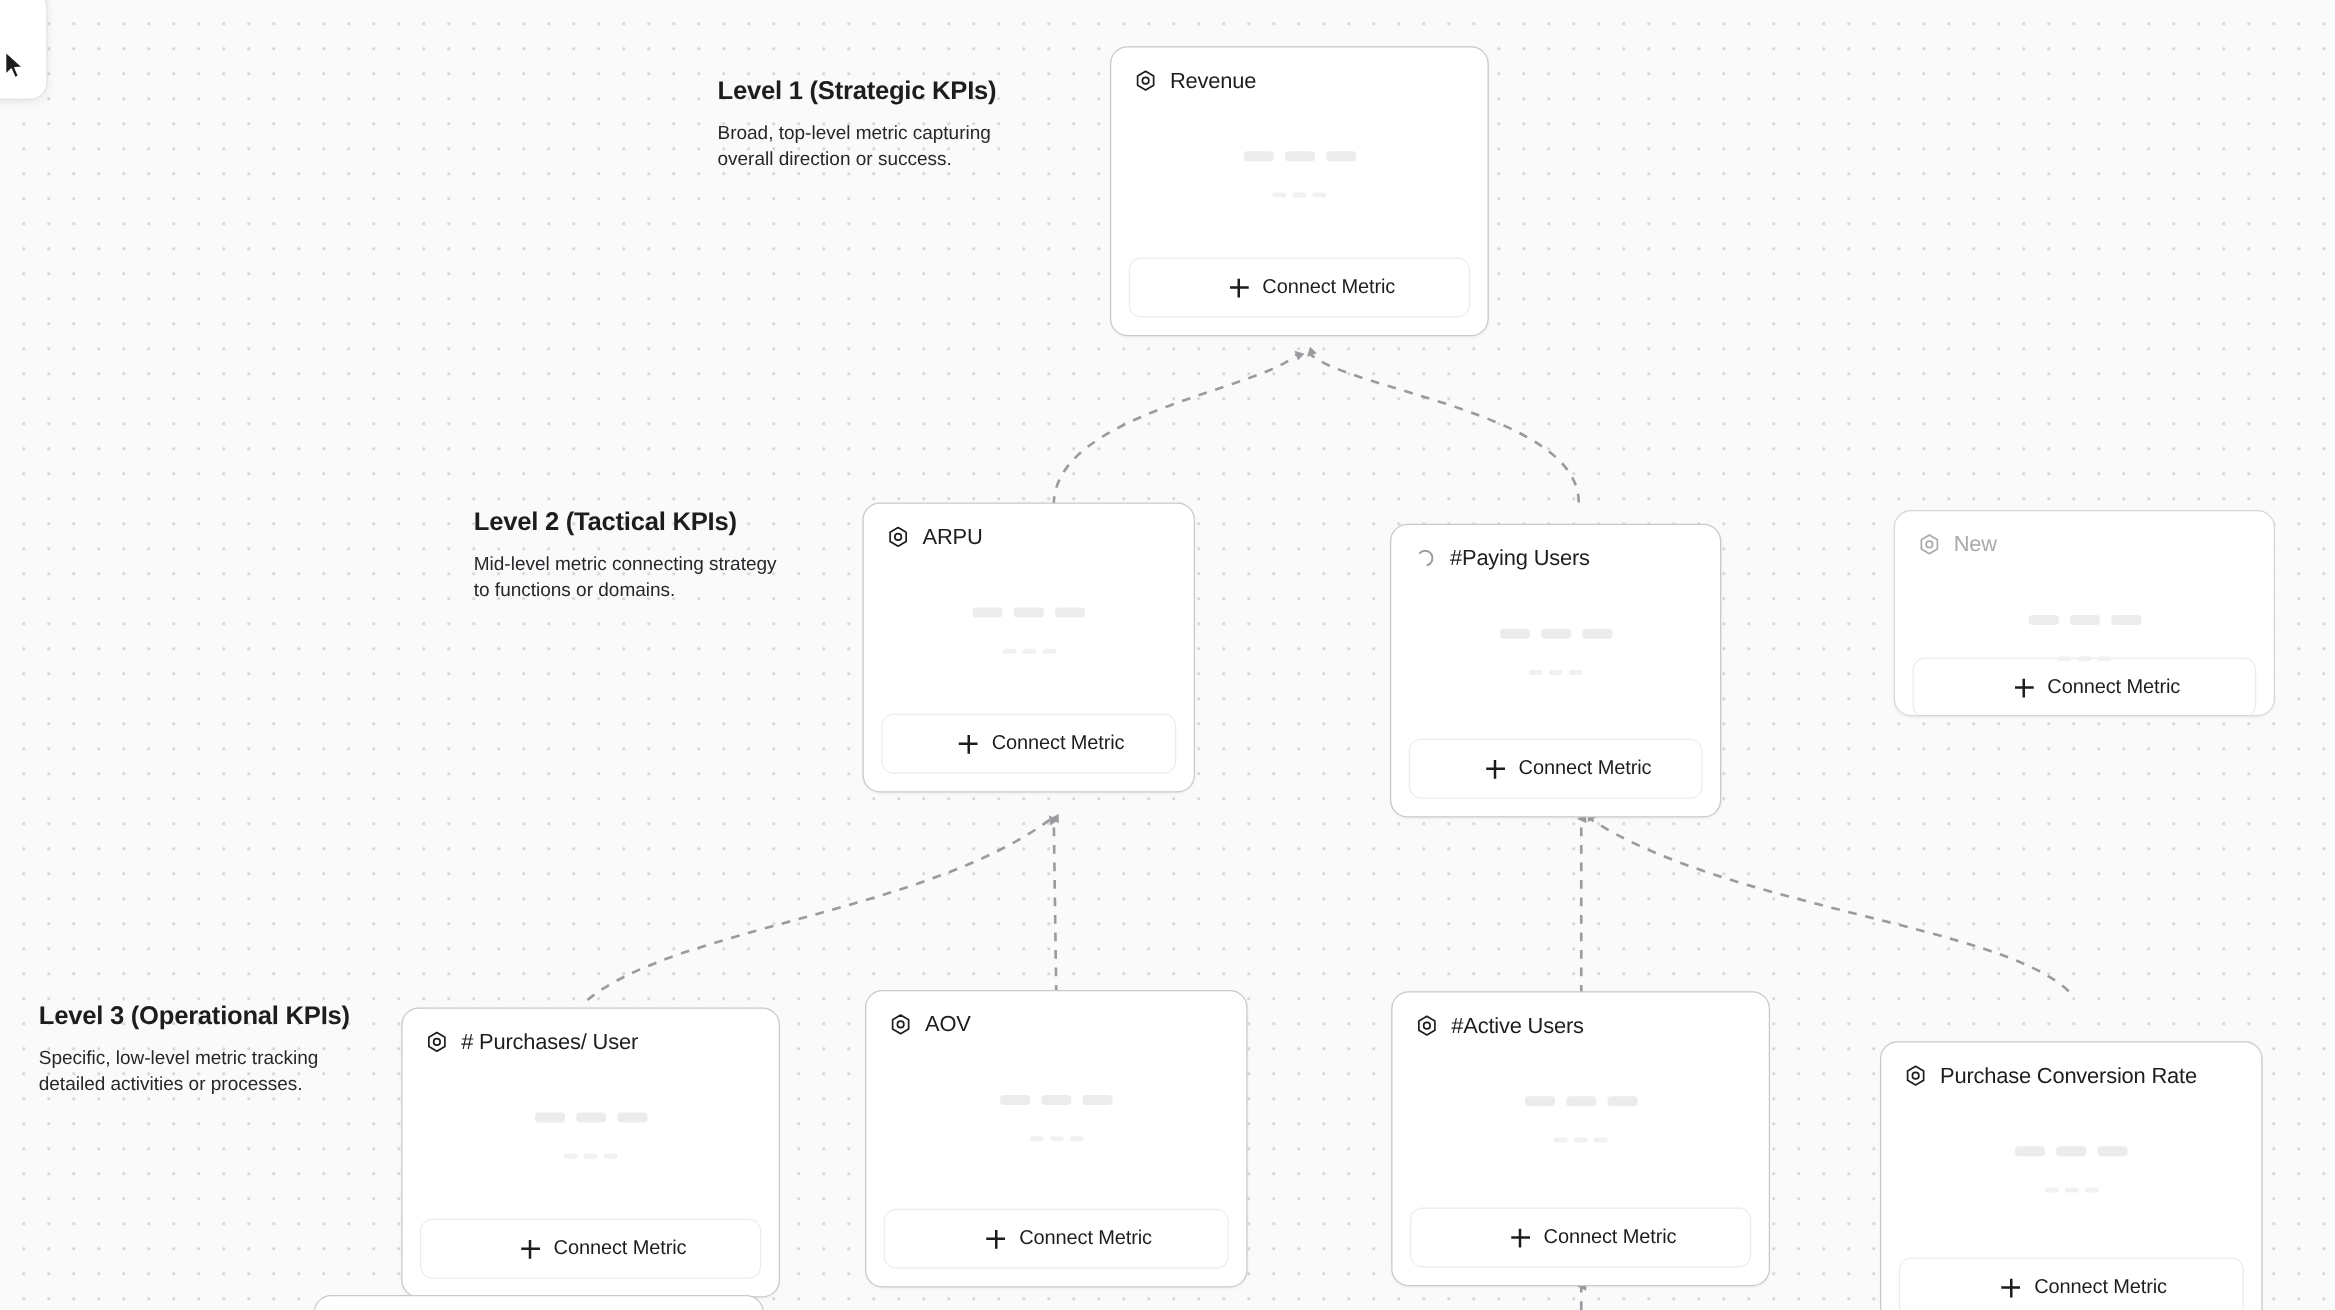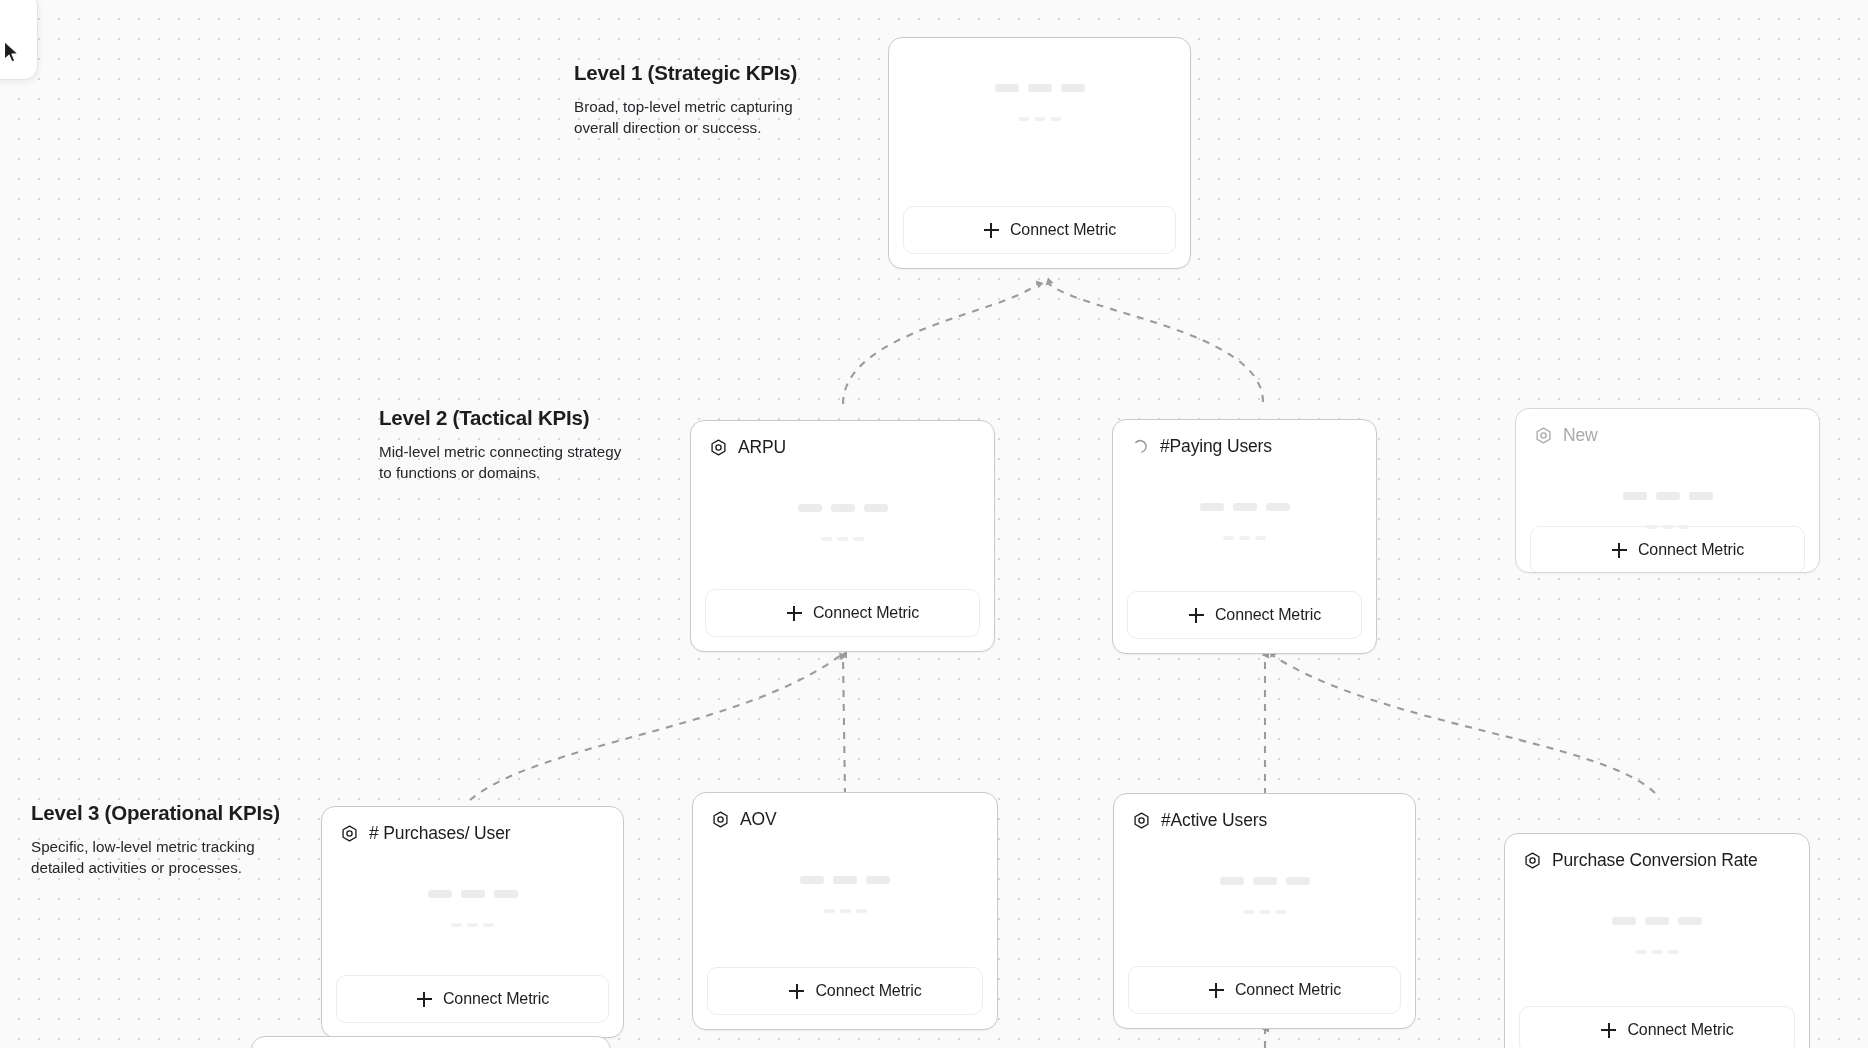--- a/index.html
+++ b/index.html
@@ -203,39 +203,46 @@
     <div class="level-title">Level 2 (Tactical KPIs)</div>
     <div class="level-desc">Mid-level metric connecting strategy to functions or domains.</div>
   </div>
 
   <div class="level-label" style="left:31px; top:768px; width:260px;">
     <div class="level-title">Level 3 (Operational KPIs)</div>
     <div class="level-desc">Specific, low-level metric tracking detailed activities or processes.</div>
   </div>
 
   <div class="card" style="left:888px; top:37px; width:303px; height:232px;">
-    <div class="card-body">
-      <div class="skel-row r1">
-        <span class="skel"></span>
-        <span class="skel"></span>
-        <span class="skel"></span>
-      </div>
-      <div class="skel-row r2">
-        <span class="skel"></span>
-        <span class="skel"></span>
-        <span class="skel"></span>
-      </div>
-    </div>
-    <div class="connect-btn">
-      <span class="plus-icon"></span>
-      <span class="connect-label">Connect Metric</span>
-    </div>
-  </div>
-
-  <div class="card" style="left:690px; top:420px; width:305px; height:232px;text-align:right;">
+    <div class="card-head">
+      <svg class="card-icon" viewBox="0 0 24 24" fill="none" stroke="#1d1d1f" stroke-width="1.7" stroke-linecap="round" stroke-linejoin="round">
+        <path d="M12 2.6 L20.1 7.3 L20.1 16.7 L12 21.4 L3.9 16.7 L3.9 7.3 Z"></path>
+        <circle cx="12" cy="12" r="3.3"></circle>
+      </svg>
+      <span class="card-title">Revenue</span>
+    </div>
+    <div class="card-body">
+      <div class="skel-row r1">
+        <span class="skel"></span>
+        <span class="skel"></span>
+        <span class="skel"></span>
+      </div>
+      <div class="skel-row r2">
+        <span class="skel"></span>
+        <span class="skel"></span>
+        <span class="skel"></span>
+      </div>
+    </div>
+    <div class="connect-btn">
+      <span class="plus-icon"></span>
+      <span class="connect-label">Connect Metric</span>
+    </div>
+  </div>
+
+  <div class="card" style="left:690px; top:402px; width:266px; height:232px;text-align:right;">
     <div class="card-head">
       <svg class="card-icon" viewBox="0 0 24 24" fill="none" stroke="#1d1d1f" stroke-width="1.7" stroke-linecap="round" stroke-linejoin="round">
         <path d="M12 2.6 L20.1 7.3 L20.1 16.7 L12 21.4 L3.9 16.7 L3.9 7.3 Z"></path>
         <circle cx="12" cy="12" r="3.3"></circle>
       </svg>
       <span class="card-title">ARPU</span>
     </div>
     <div class="card-body">
       <div class="skel-row r1">
         <span class="skel"></span>

